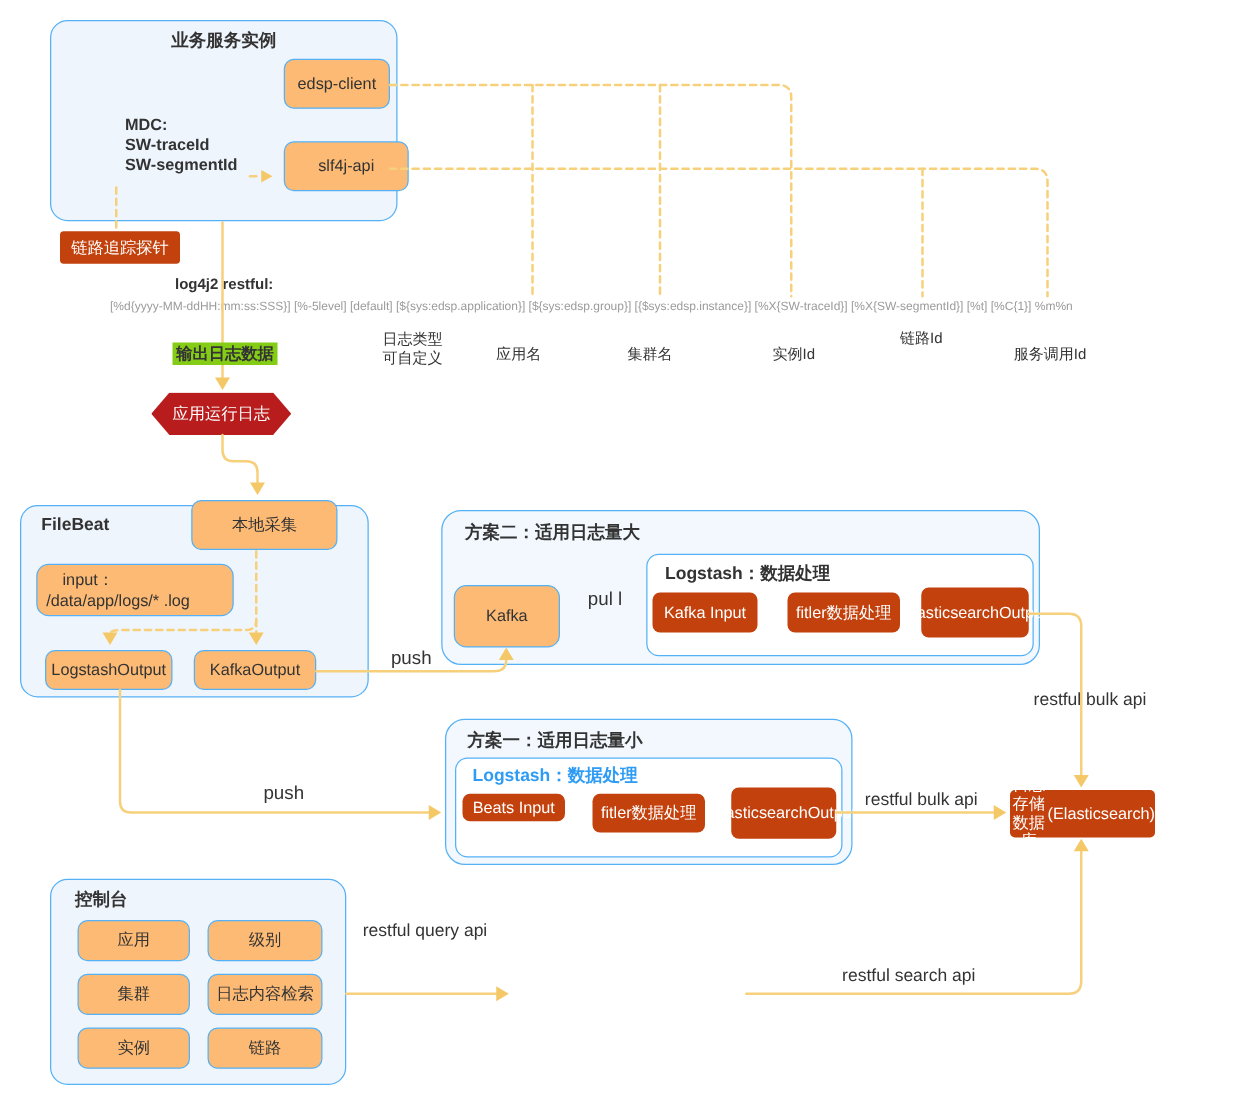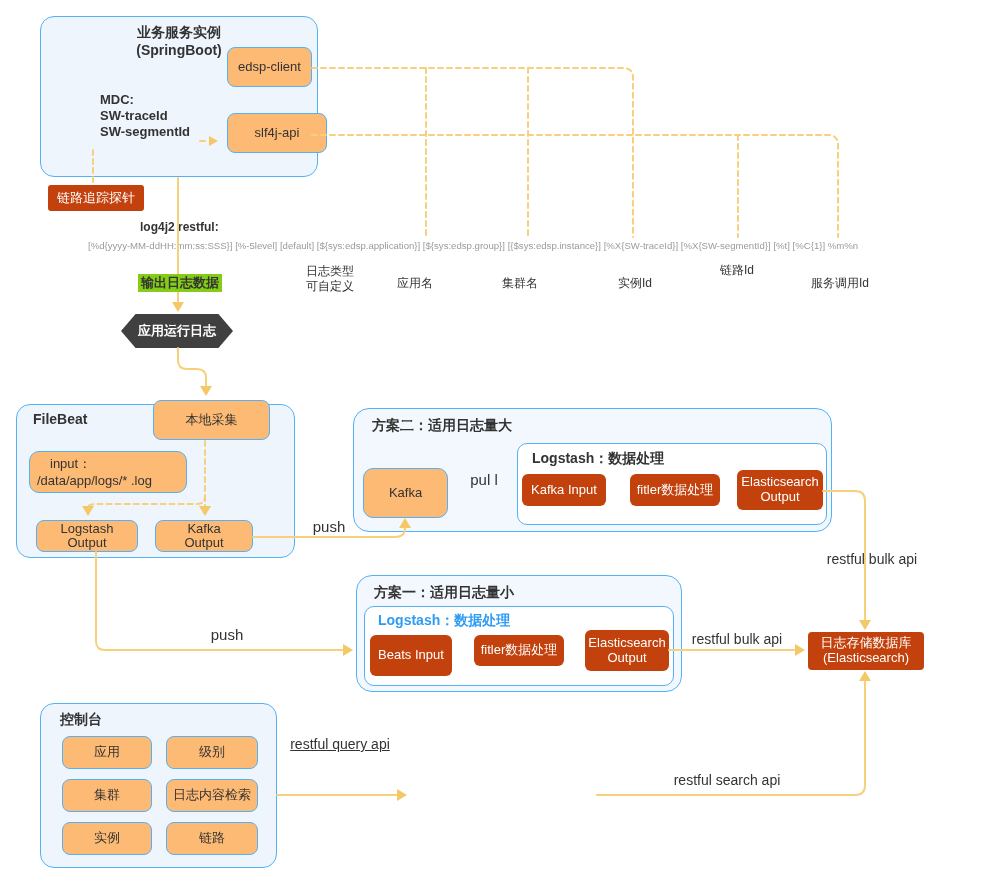--- a/index.html
+++ b/index.html
@@ -23,32 +23,31 @@
   }
   .node-blue{
     position:absolute;background:#c2410c;border-radius:6px;box-sizing:border-box;
     display:flex;align-items:center;justify-content:center;
     font-size:13px;color:#fff;text-align:center;line-height:1.15;
   }
   .title{position:absolute;font-size:14px;font-weight:bold;color:#333;white-space:nowrap;}
   .lbl{position:absolute;font-size:12px;color:#333;white-space:nowrap;transform:translateX(-50%);text-align:center;}
   .edge-lbl{position:absolute;font-size:15px;color:#333;white-space:nowrap;transform:translateX(-50%);}
   .edge-lbl-sm{position:absolute;font-size:14px;color:#333;white-space:nowrap;transform:translateX(-50%);}
-  .two-line{display:flex;flex-direction:column;align-items:center;justify-content:center;}
+  .two-line{display:flex;flex-direction:row;align-items:center;justify-content:center;}
   #connector-layer{position:absolute;left:0;top:0;z-index:30;pointer-events:none;}
   .z40{z-index:40;}
 </style>
 </head>
 <body>
 
 <div id="stage">
 
   <div class="box-light" style="left:40px;top:16px;width:278px;height:161px;"></div>
   <div class="title" style="left:40px;top:24px;width:278px;text-align:center;">业务服务实例</div>
-  <div class="title" style="left:40px;top:42px;width:278px;text-align:center;">(SpringBoot)</div>
 
   <div class="abs" style="left:100px;top:92px;font-size:13px;font-weight:bold;line-height:16px;">
     <div>MDC:</div>
     <div>SW-traceId</div>
     <div>SW-segmentId</div>
   </div>
 
   <div class="node-white" style="left:227px;top:47px;width:85px;height:40px;">edsp-client</div>
   <div class="node-white" style="left:227px;top:113px;width:100px;height:40px;">slf4j-api</div>
 
@@ -61,23 +60,23 @@
   <div class="lbl" style="left:330px;top:264px;line-height:15px;">
     <div>日志类型</div>
     <div>可自定义</div>
   </div>
   <div class="lbl" style="left:415px;top:275px;">应用名</div>
   <div class="lbl" style="left:520px;top:275px;">集群名</div>
   <div class="lbl" style="left:635px;top:275px;">实例Id</div>
   <div class="lbl" style="left:737px;top:262px;">链路Id</div>
   <div class="lbl" style="left:840px;top:275px;">服务调用Id</div>
 
-  <div class="abs" style="left:121px;top:314px;width:112px;height:34px;background:#404040;
+  <div class="abs" style="left:121px;top:314px;width:112px;height:34px;background:#b91c1c;
        clip-path:polygon(0 50%,13% 0,87% 0,100% 50%,87% 100%,13% 100%);
-       display:flex;align-items:center;justify-content:center;color:#fff;font-size:13px;font-weight:bold;">应用运行日志</div>
+       display:flex;align-items:center;justify-content:center;color:#fff;font-size:13px;">应用运行日志</div>
 
   <div class="box-light" style="left:16px;top:404px;width:279px;height:154px;"></div>
   <div class="title" style="left:33px;top:411px;">FileBeat</div>
   <div class="node-white" style="left:153px;top:400px;width:117px;height:40px;">本地采集</div>
   <div class="node-white" style="left:29px;top:451px;width:158px;height:42px;border-radius:10px;align-items:flex-start;flex-direction:column;justify-content:center;padding-left:7px;text-align:left;line-height:17px;">
     <div style="padding-left:13px;">input：</div>
     <div>/data/app/logs/* .log</div>
   </div>
   <div class="node-white two-line" style="left:36px;top:520px;width:102px;height:32px;">
     <div>Logstash</div>
@@ -97,21 +96,21 @@
   <div class="node-blue" style="left:630px;top:474px;width:90px;height:32px;">fitler数据处理</div>
   <div class="node-blue two-line" style="left:737px;top:470px;width:86px;height:40px;">
     <div>Elasticsearch</div>
     <div>Output</div>
   </div>
 
   <div class="box-plan" style="left:356px;top:575px;width:326px;height:117px;"></div>
   <div class="title" style="left:374px;top:584px;">方案一：适用日志量小</div>
   <div class="abs" style="left:364px;top:606px;width:310px;height:80px;background:#fff;border:1.5px solid #55b1f6;border-radius:10px;box-sizing:border-box;"></div>
   <div class="title" style="left:378px;top:612px;color:#2e9cf5;">Logstash：数据处理</div>
-  <div class="node-blue" style="left:370px;top:635px;width:82px;height:41px;">Beats Input</div>
+  <div class="node-blue" style="left:370px;top:635px;width:82px;height:22px;">Beats Input</div>
   <div class="node-blue" style="left:474px;top:635px;width:90px;height:31px;">fitler数据处理</div>
   <div class="node-blue two-line" style="left:585px;top:630px;width:84px;height:41px;">
     <div>Elasticsearch</div>
     <div>Output</div>
   </div>
 
   <div class="node-blue two-line" style="left:808px;top:632px;width:116px;height:38px;border-radius:4px;">
     <div>日志存储数据库</div>
     <div>(Elasticsearch)</div>
   </div>
@@ -124,21 +123,21 @@
   <div class="node-white" style="left:166px;top:779px;width:92px;height:33px;">日志内容检索</div>
   <div class="node-white" style="left:62px;top:822px;width:90px;height:33px;">实例</div>
   <div class="node-white" style="left:166px;top:822px;width:92px;height:33px;">链路</div>
 
 
   <div class="edge-lbl" style="left:329px;top:518px;">push</div>
   <div class="edge-lbl" style="left:484px;top:471px;">pul l</div>
   <div class="edge-lbl" style="left:227px;top:626px;">push</div>
   <div class="edge-lbl-sm" style="left:872px;top:551px;">restful bulk api</div>
   <div class="edge-lbl-sm" style="left:737px;top:631px;">restful bulk api</div>
-  <div class="edge-lbl-sm" style="left:340px;top:736px;text-decoration:underline;">restful query api</div>
+  <div class="edge-lbl-sm" style="left:340px;top:736px;">restful query api</div>
   <div class="edge-lbl-sm" style="left:727px;top:772px;">restful search api</div>
 
   <svg id="connector-layer" width="1000" height="879" viewBox="0 0 1000 879">
     <g stroke="#f7d07c" stroke-width="2" fill="none" stroke-linecap="round">
 
       <path d="M 178 178 L 178 302"></path>
       <path d="M 178 348 L 178 360 Q 178 369 187 369 L 197 369 Q 206 369 206 378 L 206 387"></path>
       <path d="M 253 537 L 395 537 Q 405 537 405 528 L 405 527"></path>
       <path d="M 96 552 L 96 641 Q 96 650 105 650 L 343 650"></path>
       <path d="M 823 491 L 855 491 Q 865 491 865 501 L 865 621"></path>

